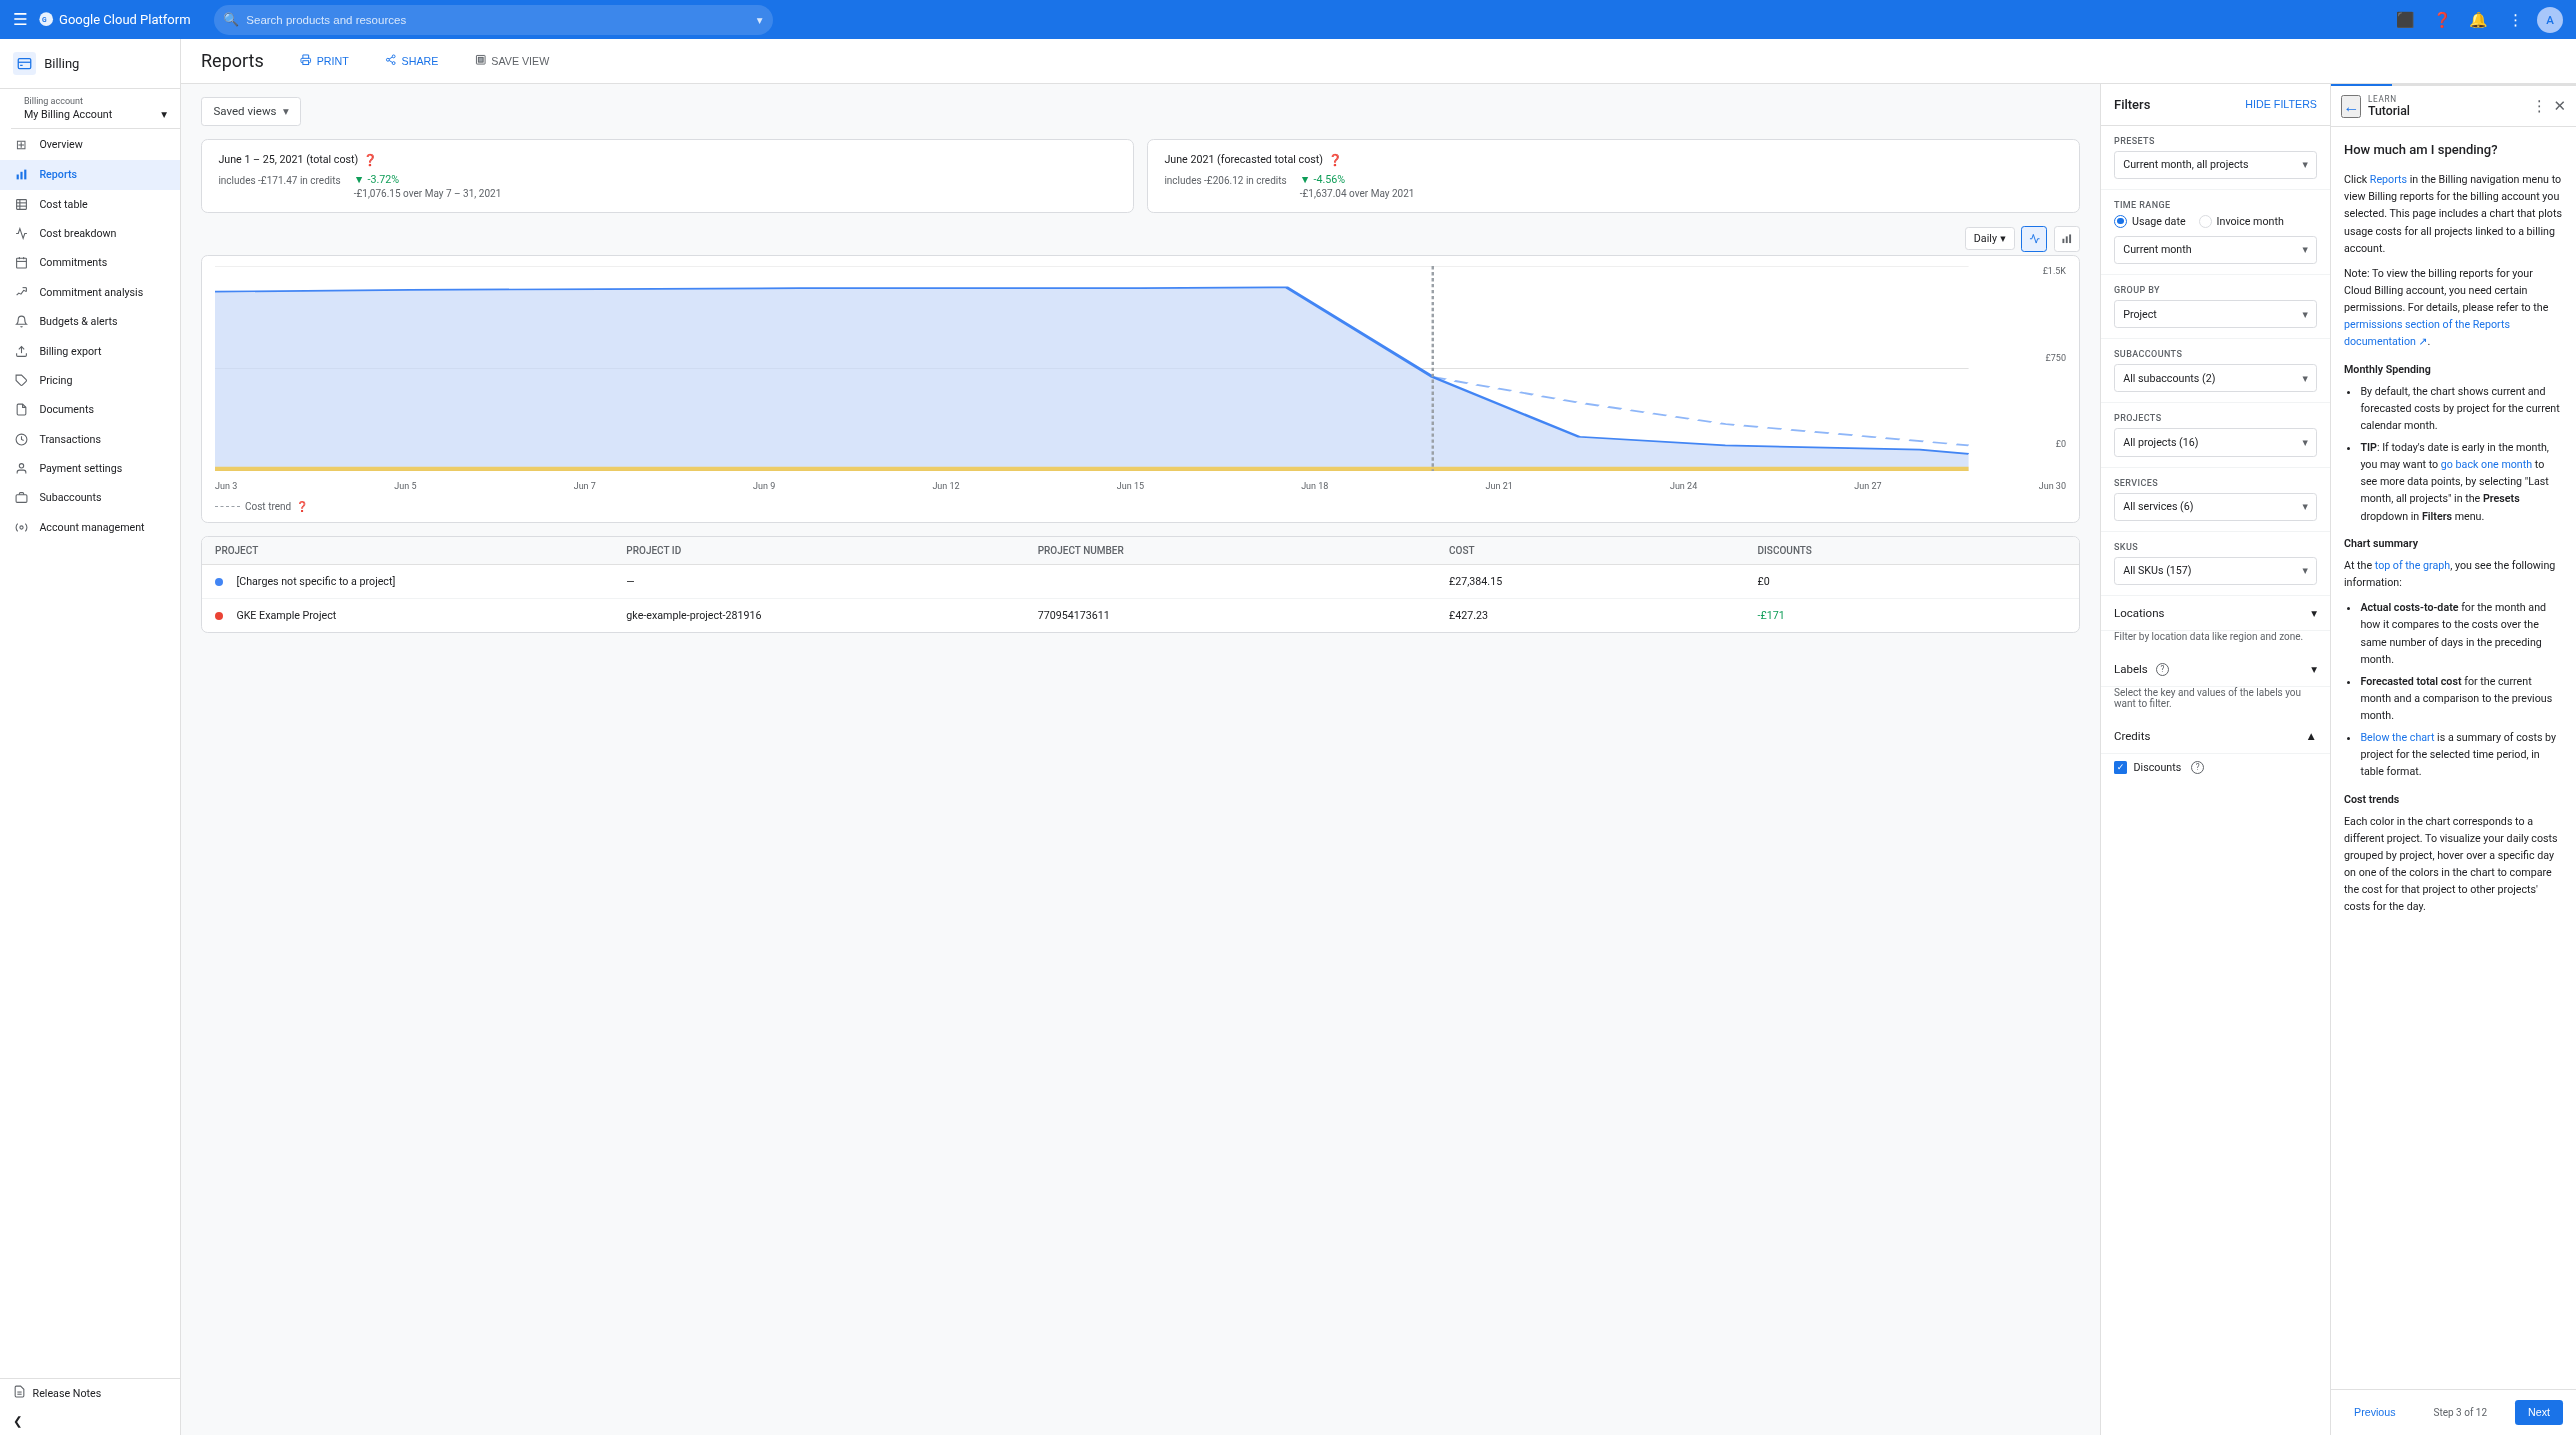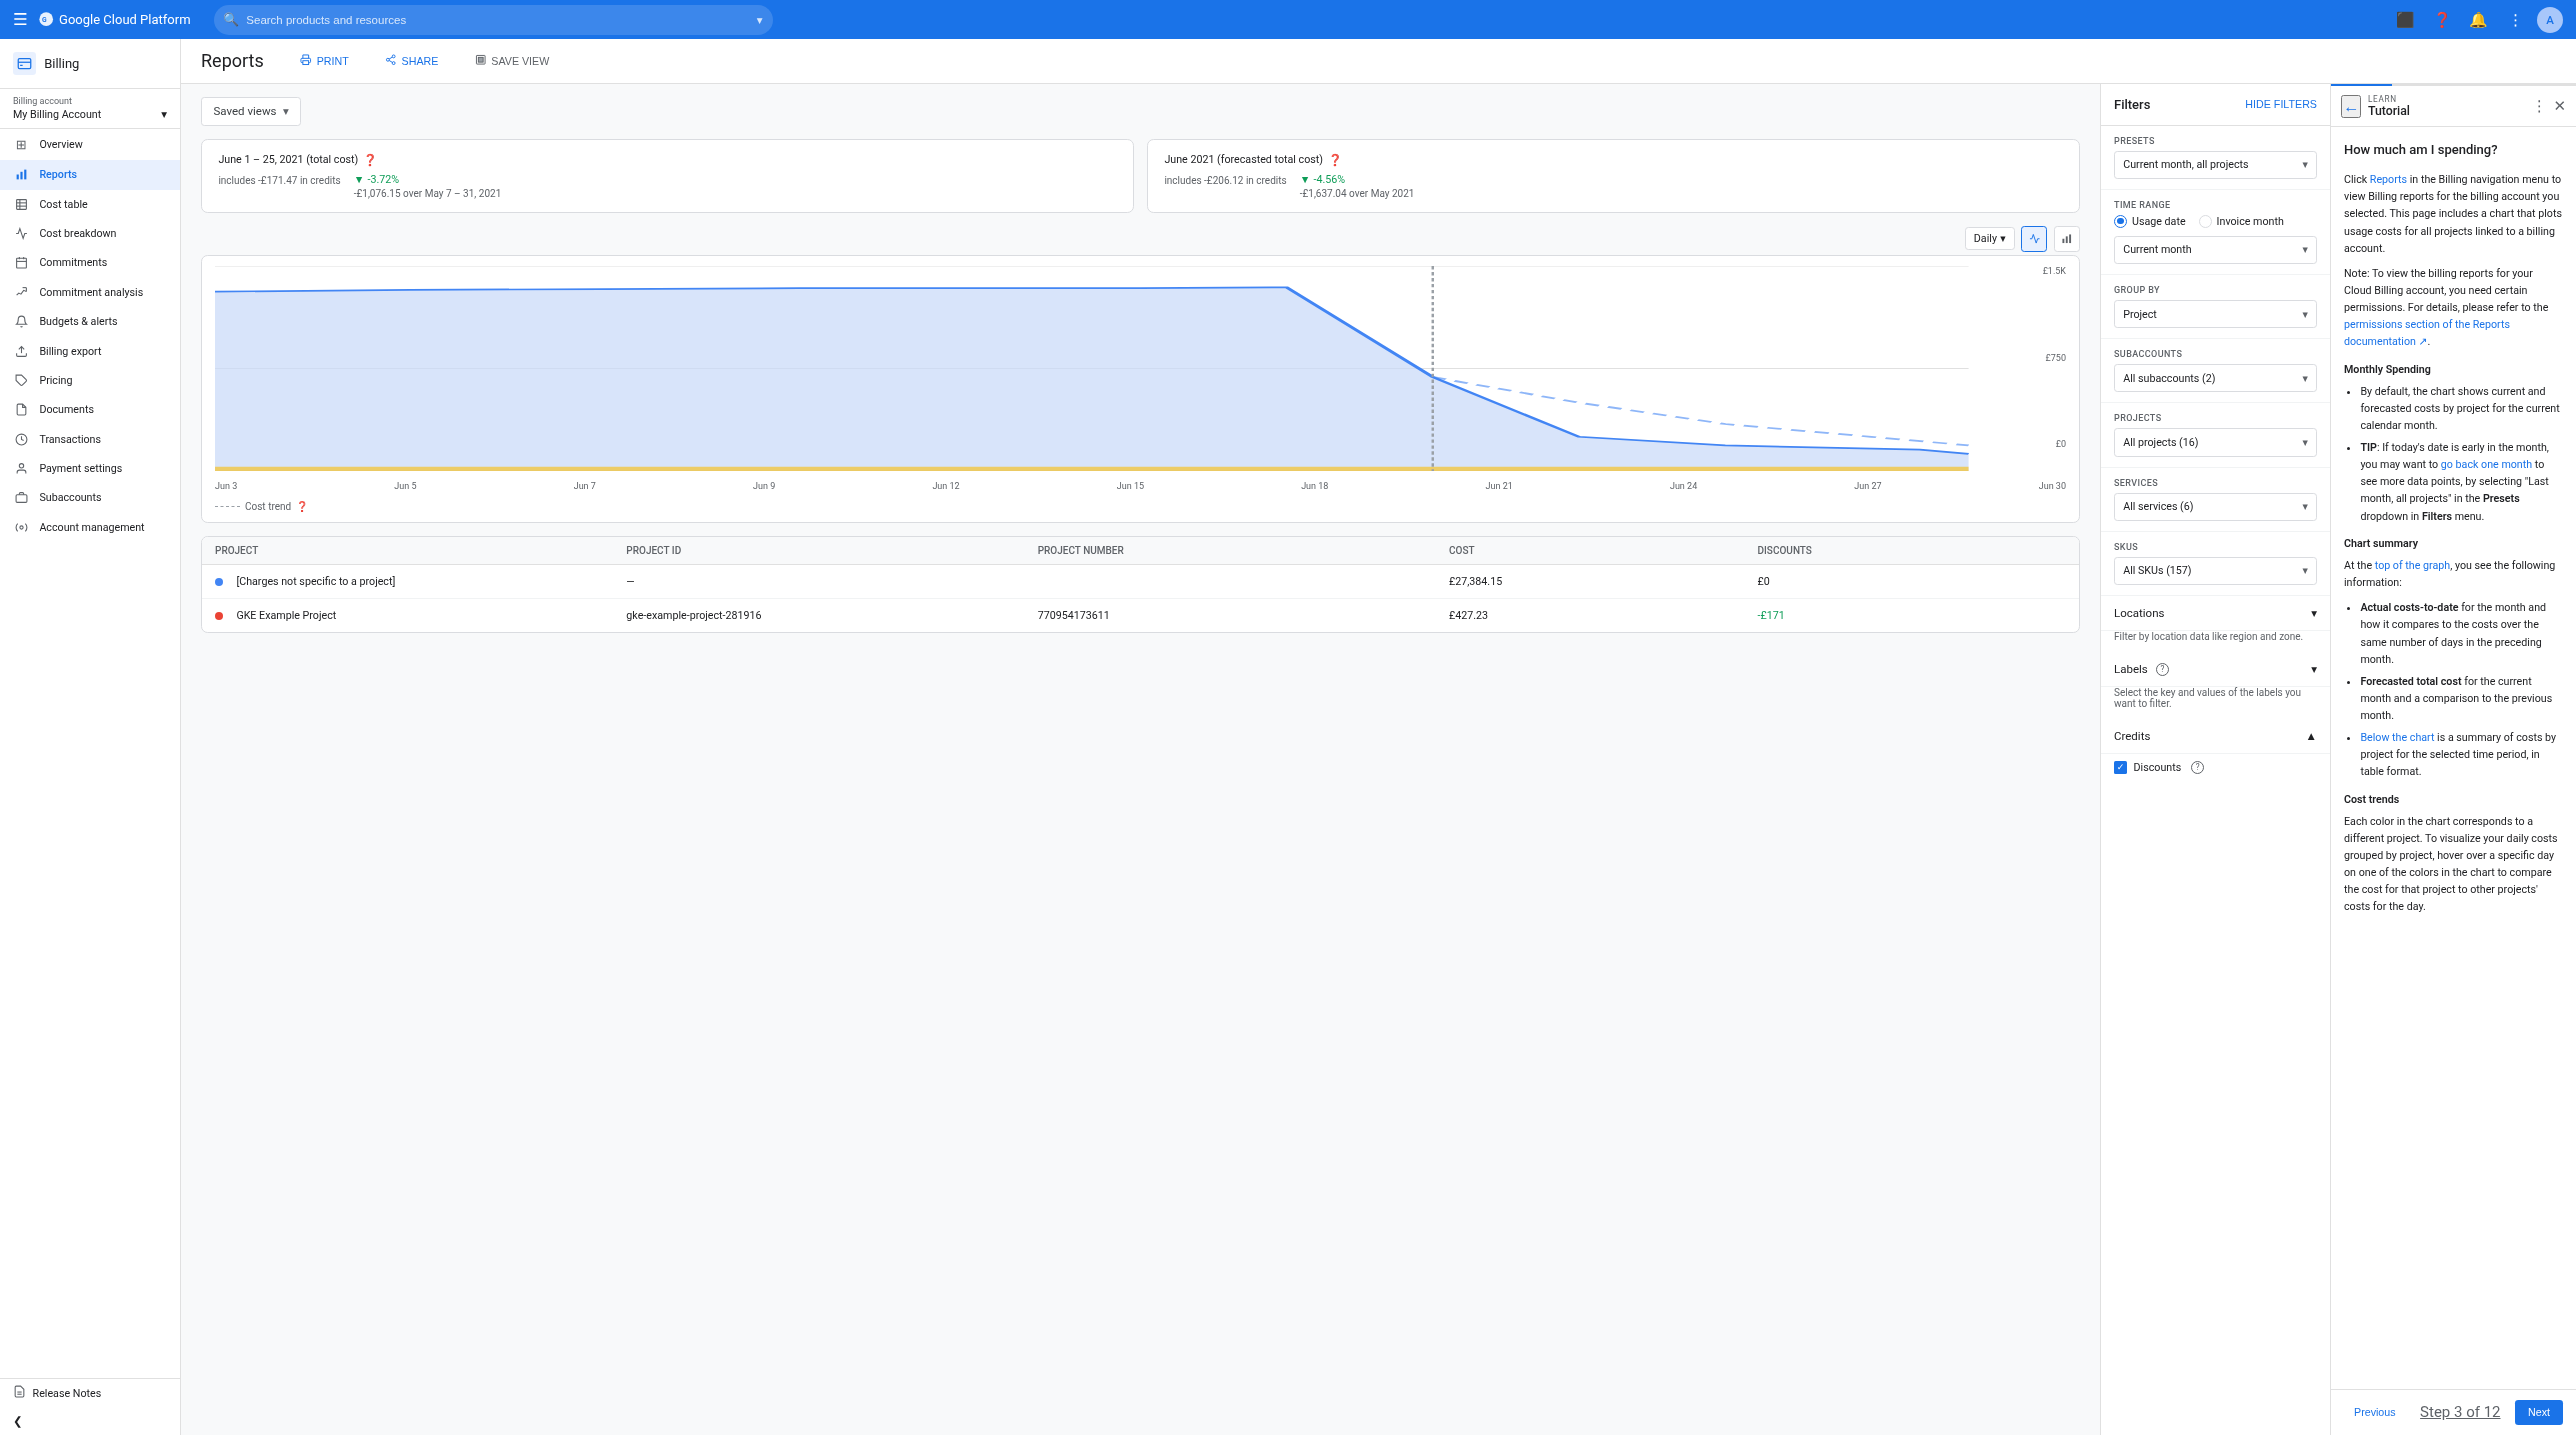--- a/index.html
+++ b/index.html
@@ -19,21 +19,21 @@
     .nav-icons .avatar { width: 26px; height: 26px; border-radius: 50%; background: #a8c7fa; display: flex; align-items: center; justify-content: center; color: #1a73e8; font-size: 11.5px; font-weight: 500; cursor: pointer; }
 
     
     .main-layout { display: flex; flex: 1; overflow: hidden; }
 
     
     .sidebar { width: 181px; background: white; border-right: 0.8px solid #e0e0e0; display: flex; flex-direction: column; overflow-y: auto; flex-shrink: 0; }
     .sidebar-header { padding: 13px; border-bottom: 0.8px solid #e0e0e0; display: flex; align-items: center; gap: 8.2px; }
     .sidebar-header .billing-icon { width: 23px; height: 23px; background: #e8f0fe; border-radius: 3.3px; display: flex; align-items: center; justify-content: center; }
     .sidebar-header .billing-title { font-size: 13px; font-weight: 400; color: #202124; }
-    .billing-account-section { padding: 6.6px 13px; border-bottom: 0.8px solid #e0e0e0; }
+    .billing-account-section { padding: 6.6px 13px; border-bottom: 0.8px solid #e0e0e0; margin-left: 11px; }
     .billing-account-label { font-size: 9px; color: #5f6368; margin-bottom: 1.6px; }
     .billing-account-select { display: flex; align-items: center; justify-content: space-between; cursor: pointer; }
     .billing-account-name { font-size: 10.7px; color: #202124; }
     .nav-item { display: flex; align-items: center; gap: 10px; padding: 8.2px 13px; cursor: pointer; color: #202124; font-size: 10.7px; }
     .nav-item.active { background: #e8f0fe; color: #1a73e8; font-weight: 500; }
     .nav-item .nav-icon { width: 16.4px; display: flex; justify-content: center; color: #5f6368; font-size: 13px; }
     .nav-item.active .nav-icon { color: #1a73e8; }
     .sidebar-footer { margin-top: auto; padding: 6.6px 13px; border-top: 0.8px solid #e0e0e0; display: flex; align-items: center; gap: 6.6px; }
     .sidebar-footer .footer-icon { color: #5f6368; }
     .sidebar-footer .footer-text { font-size: 10.7px; color: #202124; }
@@ -127,21 +127,21 @@
     .tutorial-body { flex: 1; overflow-y: auto; padding: 13px; font-size: 10.7px; line-height: 1.6; color: #202124; }
     .tutorial-body h2 { font-size: 13px; font-weight: 500; margin-bottom: 10px; }
     .tutorial-body h3 { font-size: 10.7px; font-weight: 600; margin: 10px 0 5px; }
     .tutorial-body p { margin-bottom: 8.2px; font-size: 10.7px; }
     .tutorial-body a { color: #1a73e8; text-decoration: none; }
     .tutorial-body ul { padding-left: 16.4px; margin-bottom: 6.6px; }
     .tutorial-body li { margin-bottom: 5px; font-size: 10.7px; }
     .tutorial-body b { font-weight: 600; }
     .tutorial-footer { border-top: 0.8px solid #e0e0e0; padding: 10px 13px; display: flex; align-items: center; justify-content: space-between; }
     .tutorial-prev-btn { color: #1a73e8; background: none; border: none; font-size: 10.7px; font-weight: 500; cursor: pointer; padding: 5px 10px; border-radius: 3.3px; }
-    .tutorial-step { font-size: 15px; color: #5f6368; text-decoration: underline; }
+    .tutorial-step { font-size: 10px; color: #5f6368; }
     .tutorial-next-btn { background: #1a73e8; color: white; border: none; border-radius: 3.3px; padding: 6.6px 13px; font-size: 10.7px; font-weight: 500; cursor: pointer; }
     .tutorial-progress { height: 2.5px; background: #e0e0e0; }
     .tutorial-progress-bar { height: 100%; background: #1a73e8; width: 25%; }
   </style>
 </head>
 <body>
 
 <nav class="top-nav">
   <span class="hamburger">☰</span>
   <div class="logo">

